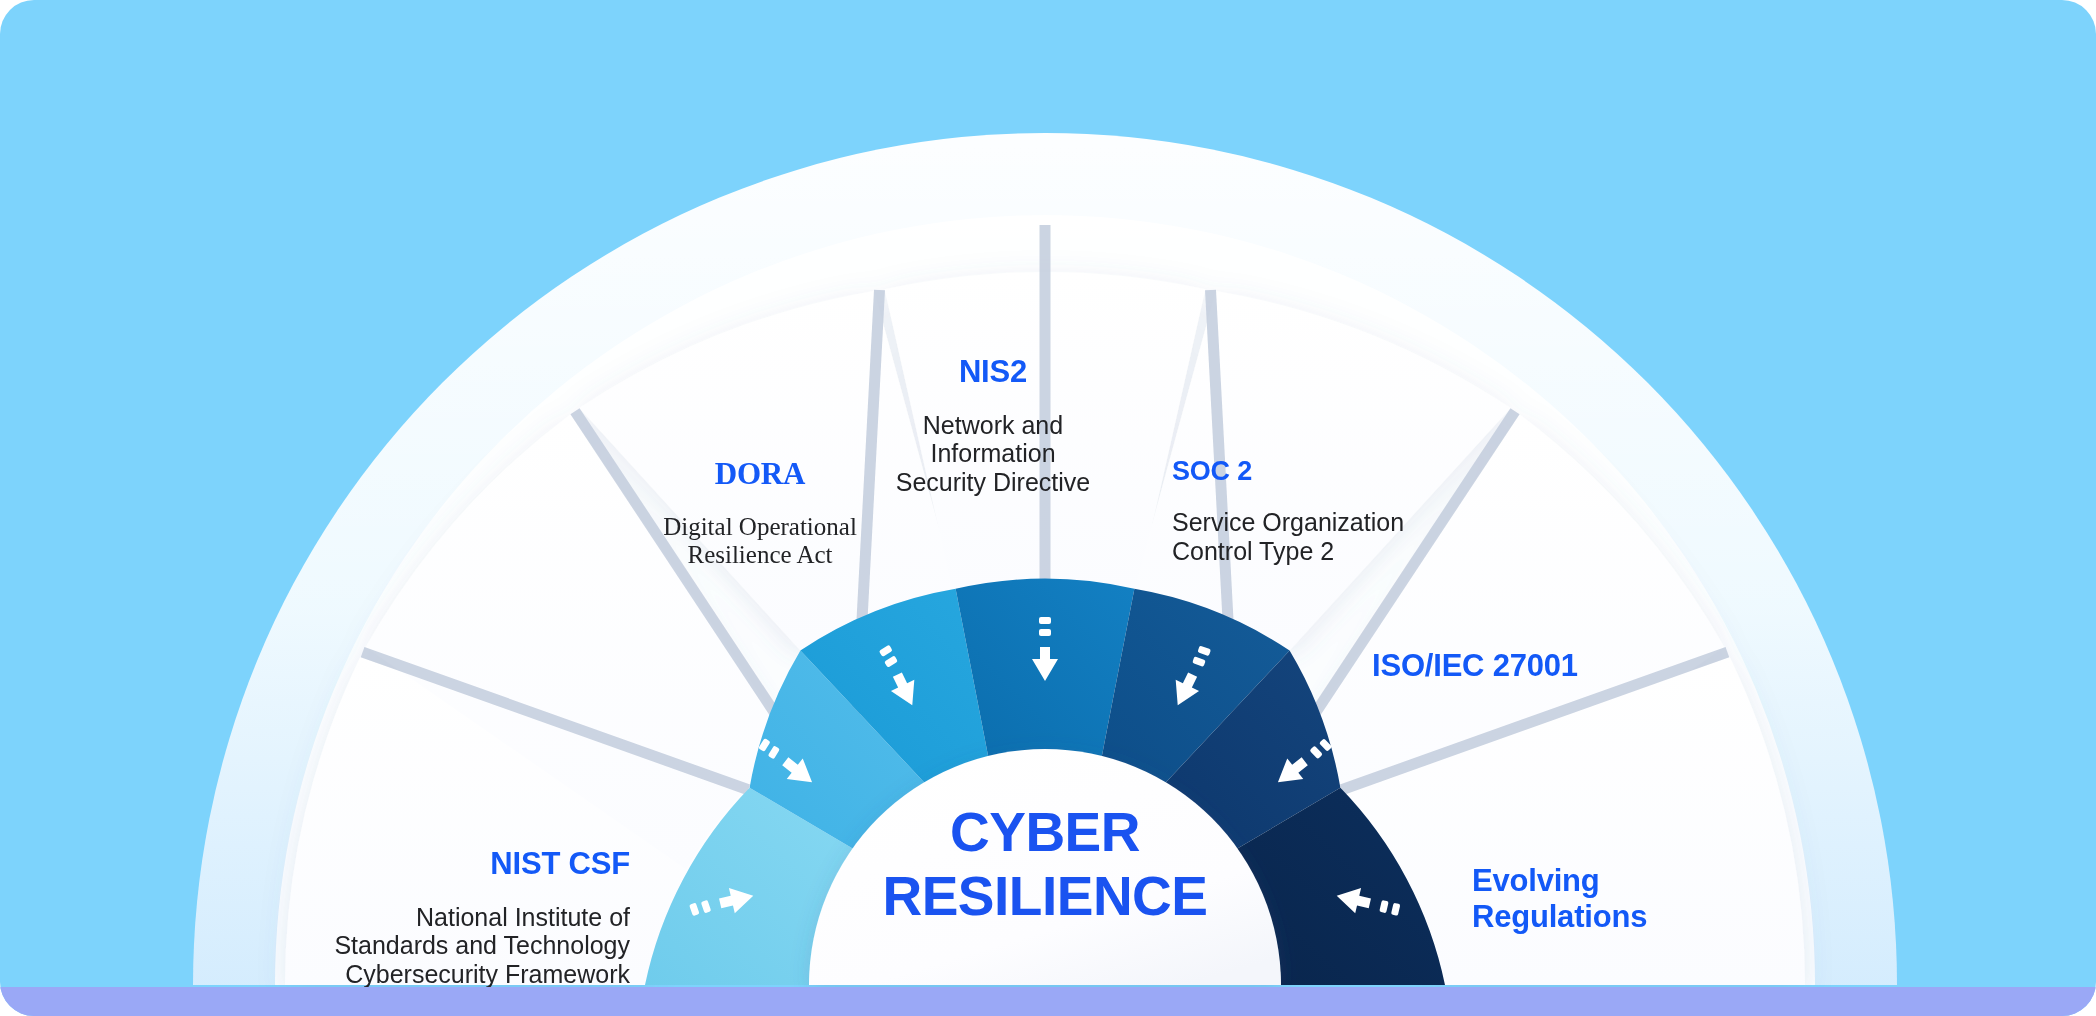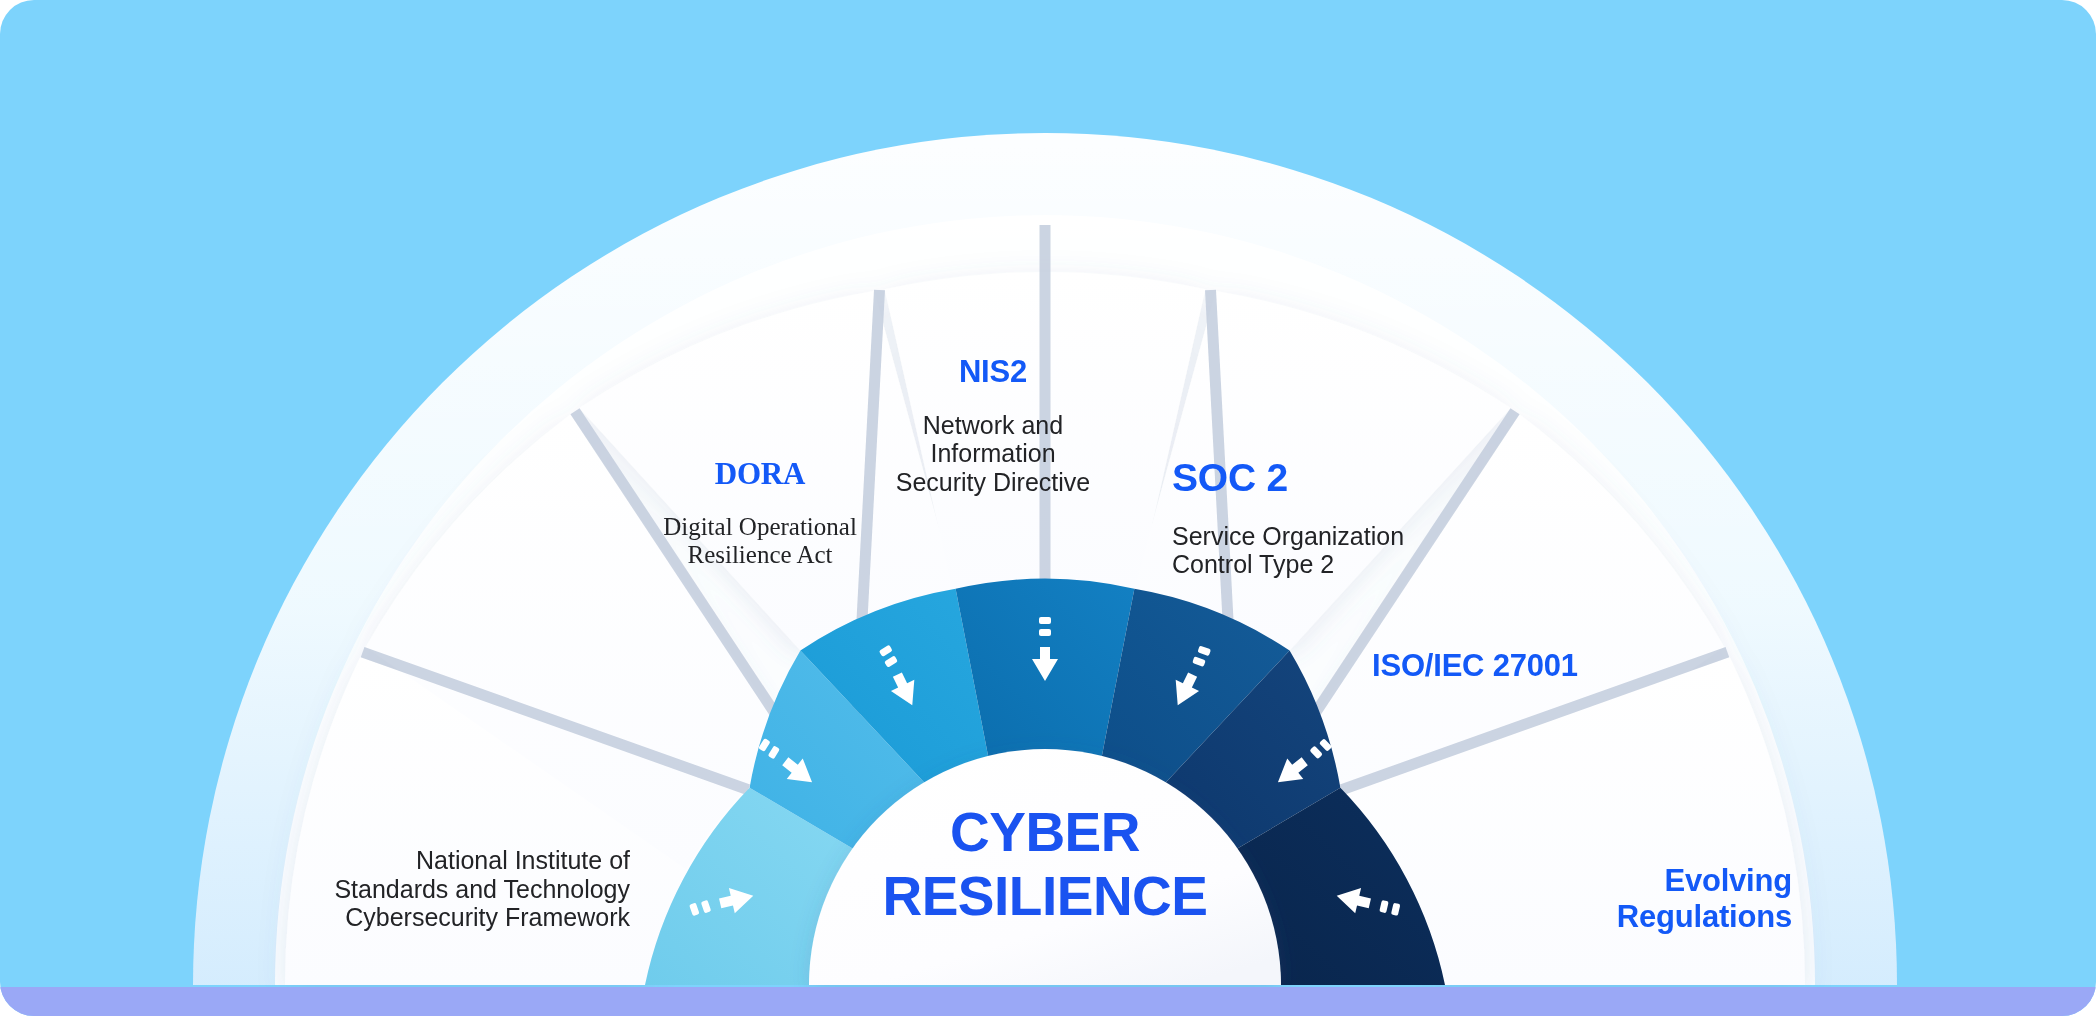--- a/index.html
+++ b/index.html
@@ -40,32 +40,32 @@
   .lbl .sub { display: block; font-size: 25px; color: #222326; }
 
   
   #lbl-nis2   { left: 868px;  top: 336px; width: 250px; text-align: center; }
   #lbl-nis2 .ttl { font-size: 31px; margin-bottom: 3px; }
 
   #lbl-dora   { left: 630px;  top: 438px; width: 260px; text-align: center; font-family: Liberation Serif, serif; }
   #lbl-dora .ttl { font-size: 31px; margin-bottom: 3px; }
 
   #lbl-soc2   { left: 1172px; top: 438px; width: 300px; text-align: left; }
-  #lbl-soc2 .ttl { font-size: 39px; margin-bottom: 3px; }
+  #lbl-soc2 .ttl { font-size: 27px; margin-bottom: 3px; }
 
   #lbl-circia { left: 430px;  top: 584px; width: 270px; text-align: right; }
   #lbl-circia .ttl { font-size: 31px; margin-bottom: 3px; }
 
   #lbl-iso    { left: 1372px; top: 630px; width: 330px; text-align: left; }
   #lbl-iso .ttl { font-size: 31px; }
 
   #lbl-nist   { left: 330px;  top: 828px; width: 300px; text-align: right; }
   #lbl-nist .ttl { font-size: 31px; margin-bottom: 3px; }
 
-  #lbl-evolv  { left: 1472px; top: 845px; width: 320px; text-align: right; }
+  #lbl-evolv  { left: 1472px; top: 845px; width: 320px; text-align: left; }
   #lbl-evolv .ttl { font-size: 31px; line-height: 1.16; }
 
   #center-title {
     position: absolute;
     left: 785px;
     top: 800px;
     width: 520px;
     text-align: center;
     color: #1a53f0;
     font-weight: bold;
@@ -254,20 +254,21 @@
     <span class="sub">Service Organization
 Control Type 2</span>
   </div>
 
 
   <div class="lbl" id="lbl-iso">
     <span class="ttl">ISO/IEC 27001</span>
   </div>
 
   <div class="lbl" id="lbl-nist">
+    <span class="ttl">NIST CSF</span>
     <span class="sub">National Institute of
 Standards and Technology
 Cybersecurity Framework</span>
   </div>
 
   <div class="lbl" id="lbl-evolv">
     <span class="ttl">Evolving
 Regulations</span>
   </div>
 

